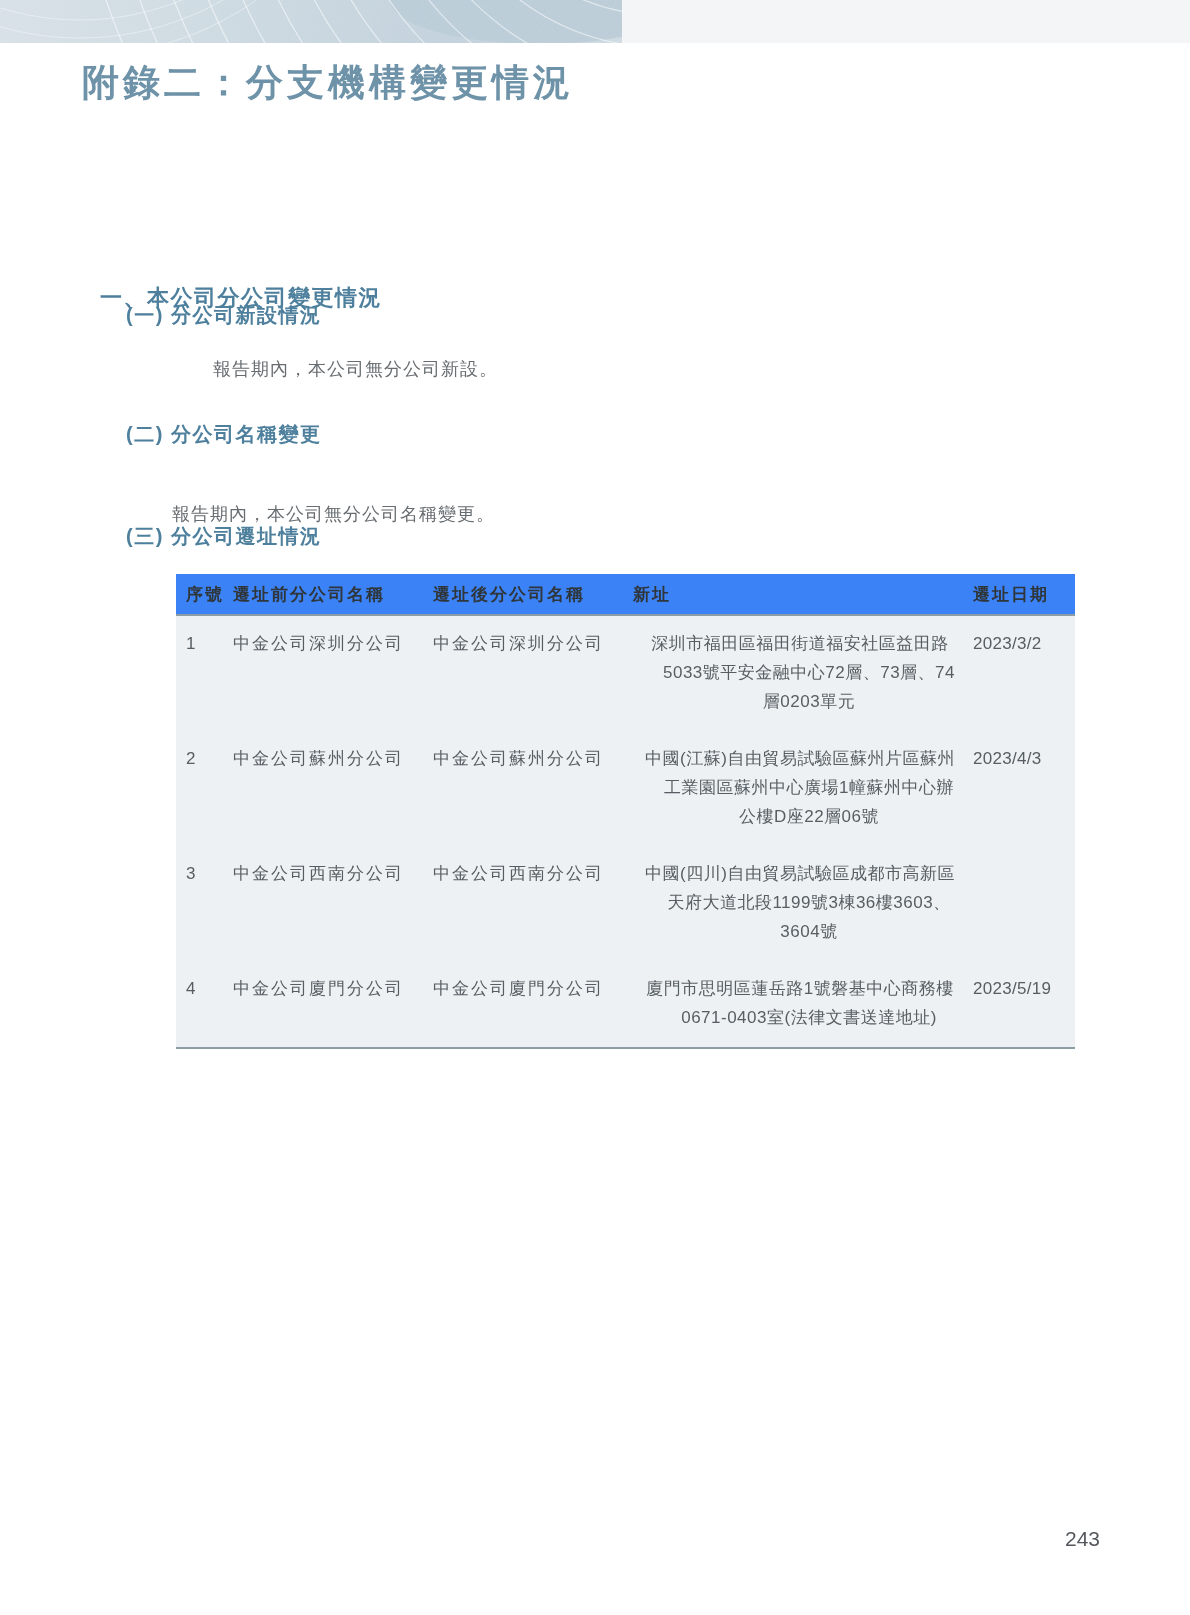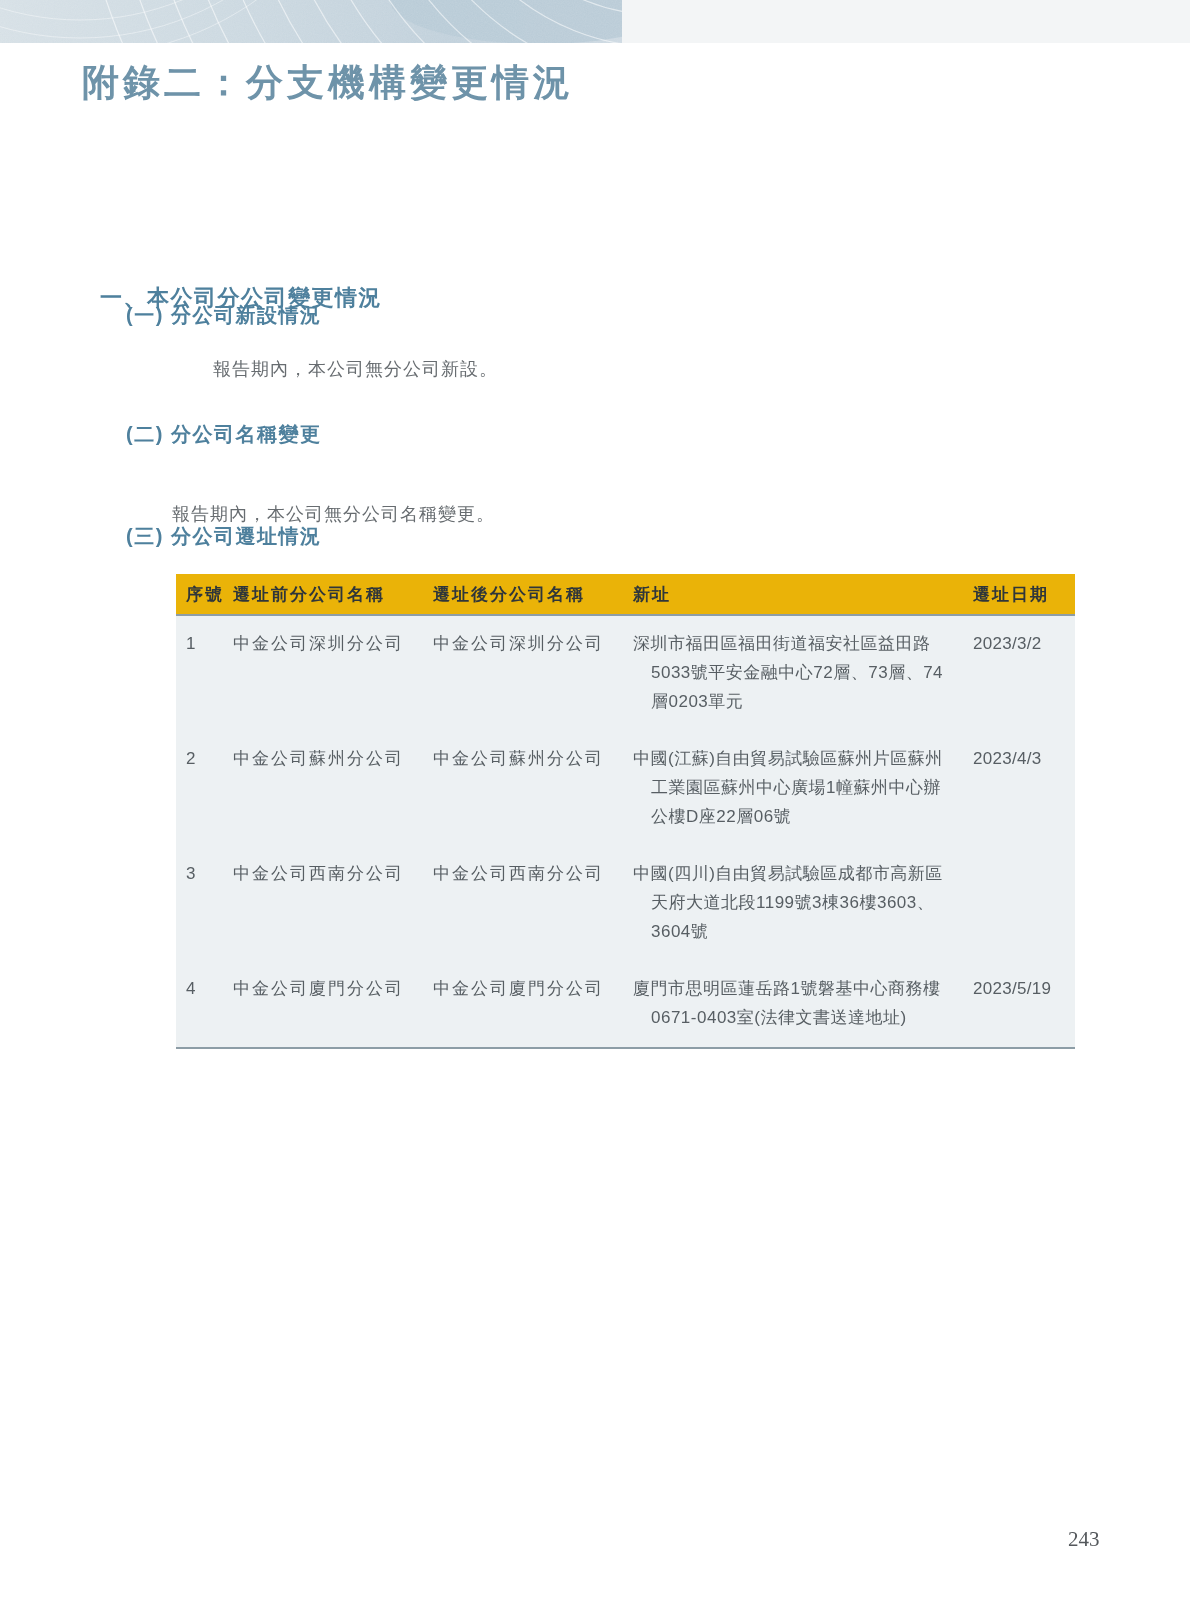--- a/index.html
+++ b/index.html
@@ -49,48 +49,48 @@
   .body-p.p2 { left:172px; top:462px;margin-top:40px; }
 
   
   .table {
     position:absolute; left:176px; top:574px; width:899px;
     font-size:17px; color:#575e63;
   }
   .thead {
     display:grid;
     grid-template-columns:57px 200px 200px 340px 102px;
-    background:#eab308;
+    background:#3b82f6;
     height:40px; align-items:center;
     border-bottom:2px solid #8d9da6;
     font-weight:700; color:#2f363a; letter-spacing:2px;
   }
   .thead .th:first-child { padding-left:10px; letter-spacing:2px; }
   .tbody {
     background:#edf1f3;
     border-bottom:2px solid #8d9da6;
   }
   .tr {
     display:grid;
     grid-template-columns:57px 200px 200px 340px 102px;
     padding:13px 0 15px 0;
   }
   .td { line-height:29px; }
   .td.no { padding-left:10px; }
   .td.before, .td.after { letter-spacing:2px; }
-  .td.addr { letter-spacing:0.5px; padding-right:6px; }
+  .td.addr { letter-spacing:0.5px; padding-right:6px;text-align:center; }
   .addr-line { line-height:29px; }
   .addr-line.cont { padding-left:18px; }
   .td.date { letter-spacing:0.3px; }
 
   
   .pagenum {
-    position:absolute; left:1068px; top:1527px; width:70px;
-    text-align:left;
-    font-family:Liberation Serif, serif;
+    position:absolute; left:1030px; top:1527px; width:70px;
+    text-align:right;
+    font-family:Liberation Sans, sans-serif;
     font-size:21px; color:#54585c;
   }
 </style>
 </head>
 <body>
 
 <div class="page">
 
   <div class="band">
     <svg width="622" height="43" viewBox="0 0 622 43">

